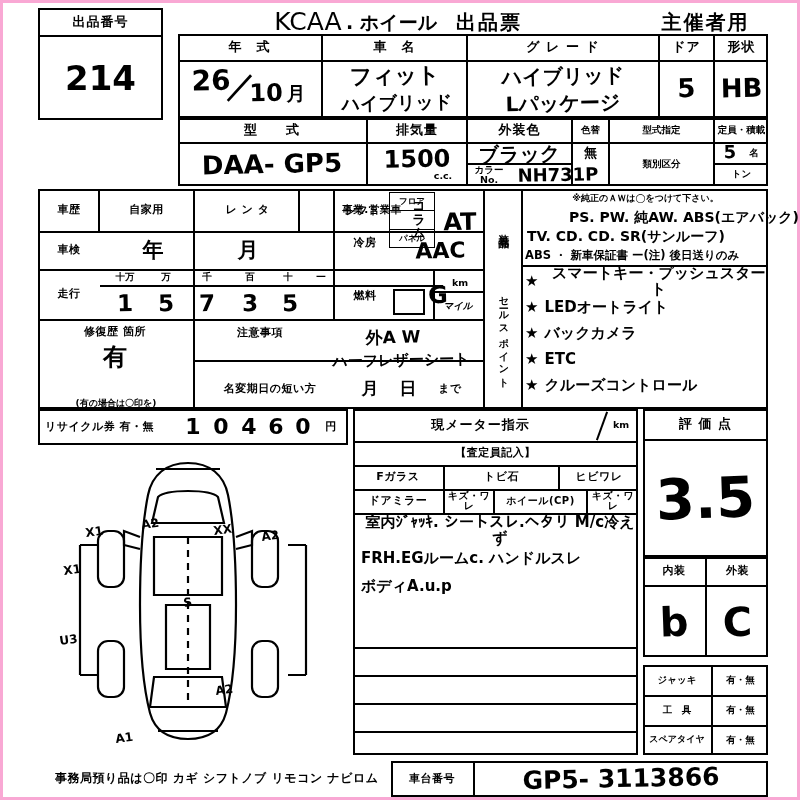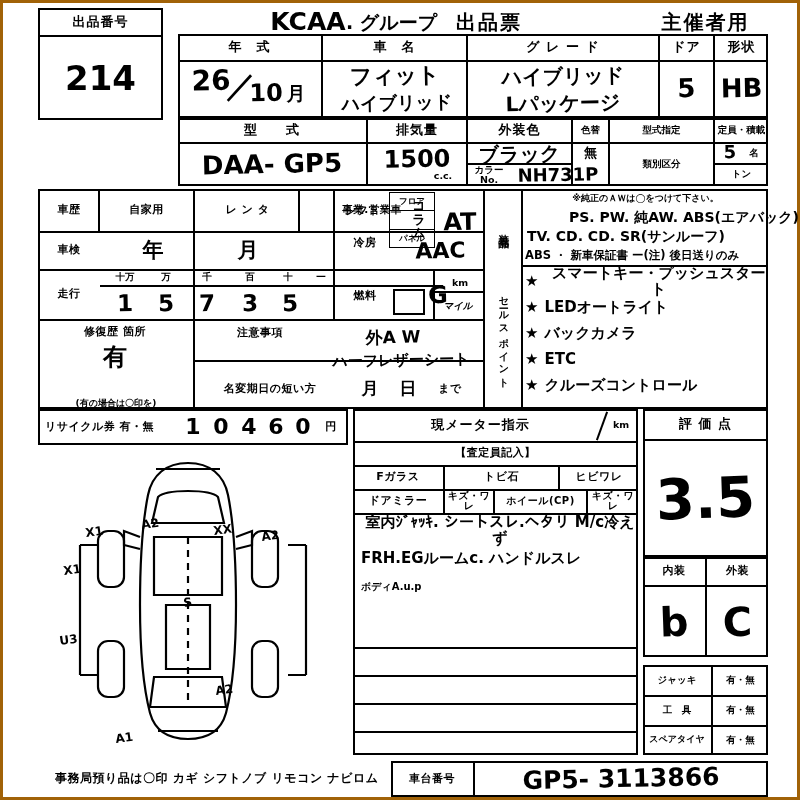--- a/index.html
+++ b/index.html
@@ -3,51 +3,51 @@
 <meta charset="utf-8">
 <style>
   html,body{margin:0;padding:0;}
   body{
     width:800px;height:800px;
     background:#fff;
     font-family:"DejaVu Sans","Liberation Sans",sans-serif;
     color:#000;
     overflow:hidden;
   }
-  .sheet{position:relative;width:800px;height:800px;box-sizing:border-box;border:3px solid #a16207;}
+  .sheet{position:relative;width:800px;height:800px;box-sizing:border-box;border:3px solid #f9a8d4;}
   .bx{position:absolute;box-sizing:border-box;border:2px solid #000;}
   .ln{position:absolute;background:#000;}
   .t{position:absolute;box-sizing:border-box;display:flex;align-items:center;justify-content:center;text-align:center;line-height:1.05;}
   .lbl{font-weight:bold;font-size:13px;letter-spacing:1px;}
   .lbl-sm{font-weight:bold;font-size:11px;letter-spacing:0.5px;}
   .lbl-xs{font-weight:bold;font-size:9.5px;letter-spacing:0px;}
   
   .hw{font-family:"DejaVu Sans","Liberation Sans",sans-serif;font-weight:bold;}
   .hw-big{font-size:30px;}
   .hw-md{font-size:21px;}
   .sk{transform:rotate(-2deg);}
   .sk1{transform:rotate(-1.2deg);}
   .vert{writing-mode:vertical-rl;text-orientation:upright;letter-spacing:2px;}
   .left{justify-content:flex-start;}
-  .title-k{font-weight:bold;font-size:25px;letter-spacing:0px;}
+  .title-k{font-weight:normal;font-size:25px;letter-spacing:0px;}
   .title-j{font-weight:bold;font-size:20px;letter-spacing:2px;}
   svg{display:block;}
 </style>
 </head>
 <body>
 
 <div class="sheet">
 
   <div class="bx" style="left:35px;top:5px;width:125px;height:112px;"></div>
   <div class="ln" style="left:35px;top:32px;width:125px;height:2px;"></div>
   <div class="t lbl" style="left:35px;top:5px;width:125px;height:27px;">出品番号</div>
   <div class="t hw hw-big" style="left:35px;top:34px;width:125px;height:83px;font-size:34px;">214</div>
 
   <div class="t title-k" style="left:270px;top:4px;width:70px;height:30px;">KCAA</div>
-  <div class="t" style="left:336px;top:6px;width:105px;height:28px;font-weight:bold;font-size:19px;">. グループ</div>
+  <div class="t" style="left:336px;top:6px;width:105px;height:28px;font-weight:bold;font-size:19px;">. ホイール</div>
   <div class="t title-j" style="left:440px;top:5px;width:92px;height:28px;">出品票</div>
   <div class="t title-j" style="left:635px;top:5px;width:135px;height:28px;">主催者用</div>
 
   <div class="bx" style="left:175px;top:31px;width:590px;height:84px;"></div>
   <div class="ln" style="left:175px;top:57px;width:590px;height:2px;"></div>
   <div class="ln" style="left:318px;top:31px;width:2px;height:84px;"></div>
   <div class="ln" style="left:463px;top:31px;width:2px;height:84px;"></div>
   <div class="ln" style="left:655px;top:31px;width:2px;height:84px;"></div>
   <div class="ln" style="left:710px;top:31px;width:2px;height:84px;"></div>
 
@@ -279,21 +279,21 @@
   <div class="t lbl-sm" style="left:350px;top:462px;width:90px;height:24px;">Fガラス</div>
   <div class="t lbl-sm" style="left:442px;top:462px;width:113px;height:24px;">トビ石</div>
   <div class="t lbl-sm" style="left:557px;top:462px;width:78px;height:24px;">ヒビワレ</div>
   <div class="t lbl-sm" style="left:350px;top:486px;width:90px;height:24px;">ドアミラー</div>
   <div class="t lbl-sm" style="left:442px;top:486px;width:48px;height:24px;font-size:10px;">キズ・ワレ</div>
   <div class="t lbl-sm" style="left:492px;top:486px;width:91px;height:24px;font-size:10px;">ホイール(CP)</div>
   <div class="t lbl-sm" style="left:585px;top:486px;width:50px;height:24px;font-size:10px;">キズ・ワレ</div>
 
   <div class="t hw left" style="left:358px;top:514px;width:278px;height:28px;font-size:15px;">室内ｼﾞｬｯｷ. シートスレ.ヘタリ M/c冷えず</div>
   <div class="t hw left" style="left:358px;top:542px;width:278px;height:28px;font-size:15px;">FRH.EGルームc. ハンドルスレ</div>
-  <div class="t hw left" style="left:358px;top:570px;width:278px;height:28px;font-size:10px;">ボディA.u.p</div>
+  <div class="t hw left" style="left:358px;top:570px;width:278px;height:28px;font-size:15px;">ボディA.u.p</div>
 
   <div class="bx" style="left:640px;top:406px;width:125px;height:148px;"></div>
   <div class="ln" style="left:640px;top:436px;width:125px;height:2px;"></div>
   <div class="t lbl" style="left:640px;top:406px;width:125px;height:30px;">評 価 点</div>
   <div class="t hw sk" style="left:640px;top:438px;width:125px;height:116px;font-size:56px;">3.5</div>
 
   <div class="bx" style="left:640px;top:554px;width:125px;height:100px;"></div>
   <div class="ln" style="left:640px;top:582px;width:125px;height:2px;"></div>
   <div class="ln" style="left:702px;top:554px;width:2px;height:100px;"></div>
   <div class="t lbl-sm" style="left:640px;top:554px;width:62px;height:28px;">内装</div>

